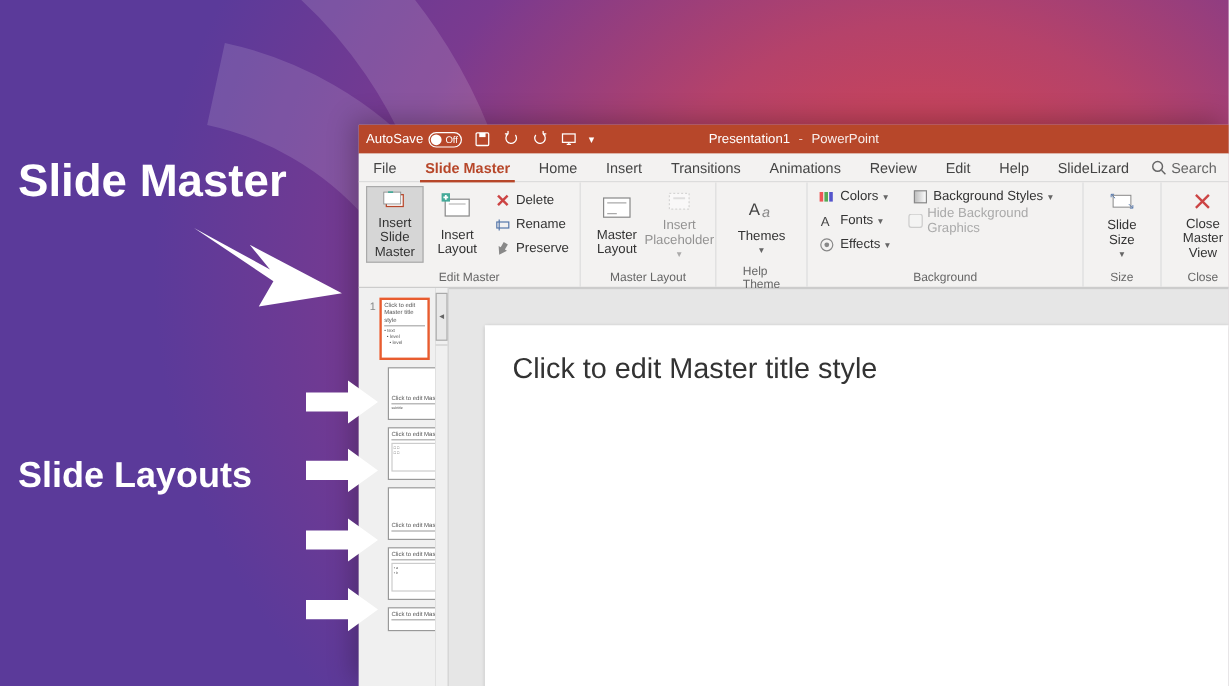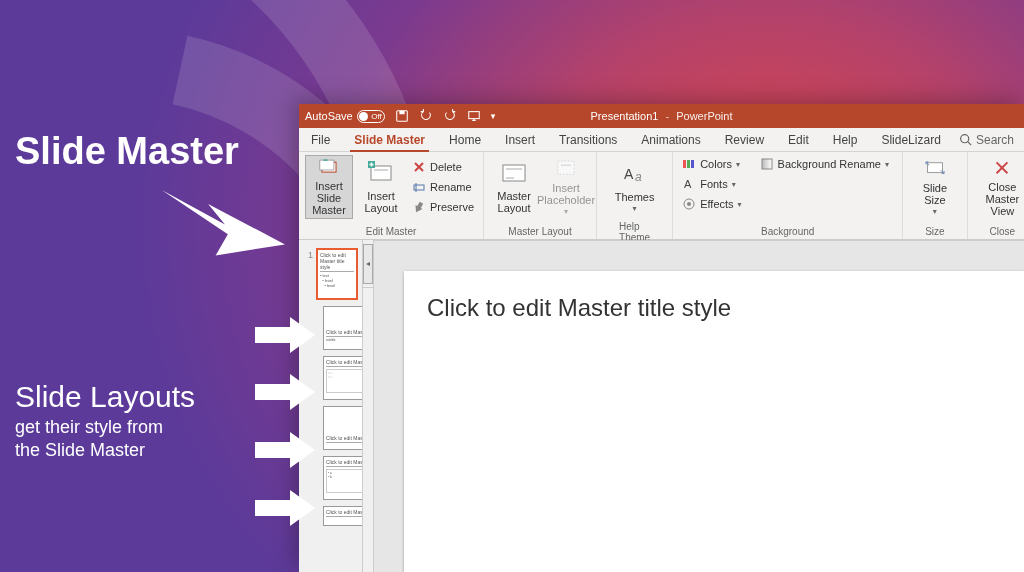--- a/index.html
+++ b/index.html
@@ -15,21 +15,21 @@
     }
 
     .annotation-master {
       position: absolute; left: 15px; top: 130px; z-index: 2;
       color: #fff; font-size: 38px; font-weight: 700;
     }
     .annotation-layouts {
       position: absolute; left: 15px; top: 380px; z-index: 2;
       color: #fff;
     }
-    .annotation-layouts .h { font-size: 30px; font-weight: 400; }
+    .annotation-layouts .h { font-size: 30px; font-weight: 700; }
     .annotation-layouts .s { font-size: 18px; font-weight: 400; line-height: 1.3; margin-top: 2px; }
 
     .arrow { position: absolute; z-index: 2; fill: #fff; }
 
     .app {
       position: absolute; left: 299px; top: 104px; right: 0; bottom: 0;
       background: #f3f2f1; z-index: 1; display: flex; flex-direction: column;
       box-shadow: -5px -5px 20px rgba(0,0,0,0.25);
     }
 
@@ -162,22 +162,20 @@
 <body>
 
 <div class="bg-gradient"></div>
 <svg class="bg-swirl" viewBox="0 0 1024 572">
   <path d="M 100 -120 A 400 400 0 0 1 400 320 A 280 280 0 0 0 180 70" stroke="#fff" stroke-width="70" fill="none"></path>
 </svg>
 
 <div class="annotation-master">Slide Master</div>
 <div class="annotation-layouts">
   <div class="h">Slide Layouts</div>
-  <div class="s" style="white-space:pre-line">get their style from
-the Slide Master</div>
 </div>
 
 <svg class="arrow" style="left:155px; top:175px; width:130px; height:100px;" viewBox="0 0 130 100">
   <path d="M 10 10 L 70 50 L 55 28 L 128 75 L 58 80 L 72 60 L 10 10 Z" transform="rotate(-5 65 50)"></path>
 </svg>
 
 <svg class="arrow" style="left:255px; top:315px; width:60px; height:40px;" viewBox="0 0 60 40">
     <path d="M 0 12 L 35 12 L 35 2 L 60 20 L 35 38 L 35 28 L 0 28 Z"></path>
   </svg>
 <svg class="arrow" style="left:255px; top:372px; width:60px; height:40px;" viewBox="0 0 60 40">
@@ -363,23 +361,27 @@
           <div class="small-btn">
             <svg class="ico small-icon" viewBox="0 0 14 14">
                 <rect x="2" y="2" width="10" height="10" fill="url(#g1)" stroke="#888"></rect>
                 <defs>
                   <linearGradient id="g1">
                     <stop offset="0" stop-color="#bbb"></stop>
                     <stop offset="1" stop-color="#fff"></stop>
                   </linearGradient>
                 </defs>
               </svg>
-            <span>Background Rename</span>
+            <span>Background Styles</span>
               <span class="dd">▾</span>
           </div>
+          <div class="chk" style="color:#aaa">
+              <input type="checkbox" disabled="" style="">
+              <span>Hide Background Graphics</span>
+            </div>
         </div>
       </div>
       <div class="group-label">Background</div>
     </div>
 
     <div class="group">
       <div class="group-body">
         <div class="big-btn">
           <svg class="ico big-btn-icon" viewBox="0 0 28 28">
               <rect x="5" y="7" width="18" height="12" fill="#fff" stroke="#888"></rect>

